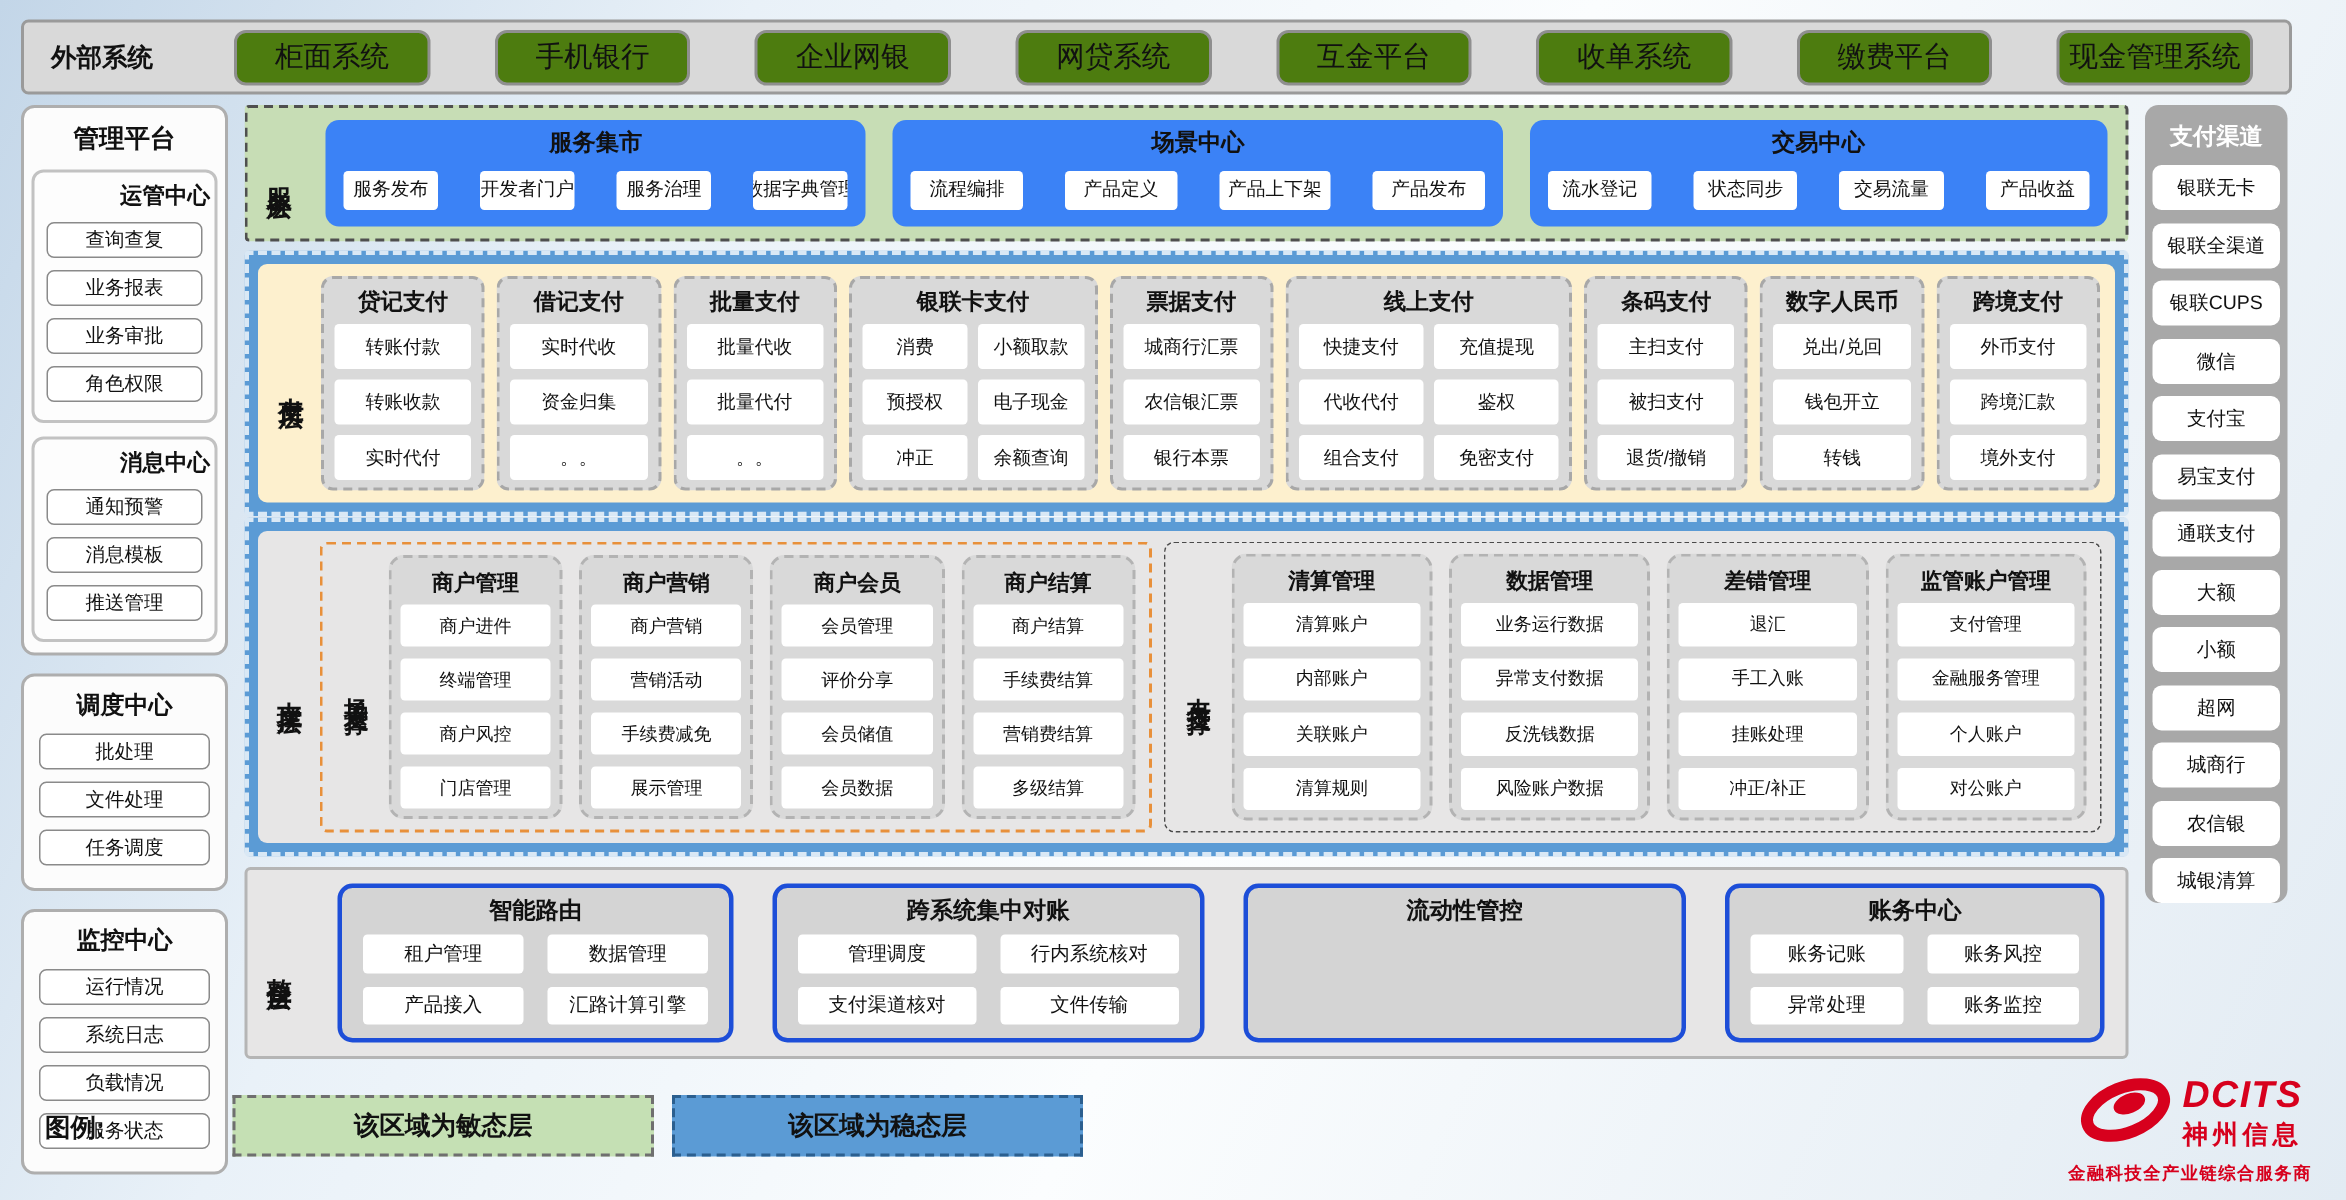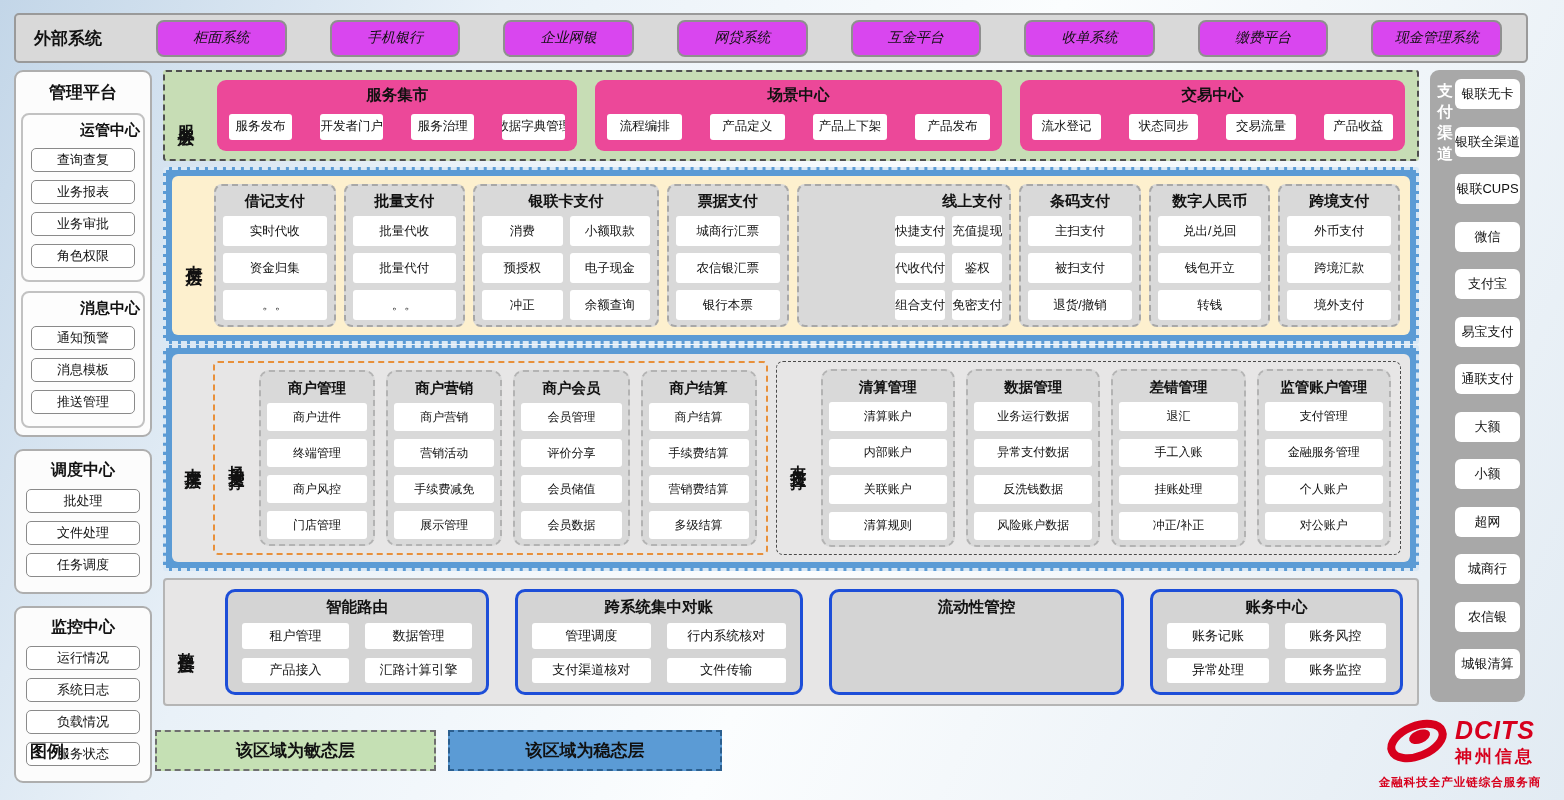--- a/index.html
+++ b/index.html
@@ -5,56 +5,56 @@
   html,body{margin:0;padding:0;}
   body{font-family:"Liberation Sans","DejaVu Sans",sans-serif;}
   .canvas{position:relative;width:1564px;height:800px;overflow:hidden;
     background:linear-gradient(115deg,#c3d6e8 0%,#e9f1f8 26%,#fbfdfe 55%,#e2ebf3 100%);}
   
   .topbar{position:absolute;left:14px;top:13px;width:1514px;height:50px;box-sizing:border-box;
     background:#d9d9d9;border:2px solid #9a9a9a;border-radius:5px;
     display:flex;align-items:center;padding:0 18px;}
   .ext-label{font-weight:bold;font-size:17px;color:#111;width:92px;flex:0 0 auto;}
   .ext-buttons{flex:1;display:flex;gap:43px;margin-left:30px;margin-right:6px;}
-  .ext-btn{flex:1;height:33px;background:#d946ef;border:2px solid #8f8f8f;border-radius:8px;
-    display:flex;align-items:center;justify-content:center;font-size:14px;color:#111;white-space:nowrap;font-style:italic;}
+  .ext-btn{flex:1;height:33px;background:#4d7c0f;border:2px solid #8f8f8f;border-radius:8px;
+    display:flex;align-items:center;justify-content:center;font-size:19px;color:#111;white-space:nowrap;}
   
   .left-col{position:absolute;left:14px;top:70px;width:138px;}
   .panel{background:#fcfcfc;border:2px solid #aeaeae;border-radius:9px;margin-bottom:12px;
     padding:7px 5px;box-sizing:border-box;}
   .panel-title{font-weight:bold;font-size:17px;text-align:center;color:#111;margin:2px 0 6px;}
   .section{border:2px solid #c2c2c2;border-radius:8px;background:#fdfdfd;padding:4px 3px;margin-top:9px;}
   .section-title{font-weight:bold;font-size:15px;text-align:right;color:#111;margin:2px 0 2px;}
   .side-btn{background:#fff;border:1.5px solid #8a8a8a;border-radius:5px;height:22px;margin:8px 5px;
     display:flex;align-items:center;justify-content:center;font-size:13px;color:#111;white-space:nowrap;}
   
   .vlabel{writing-mode:vertical-rl;text-orientation:upright;font-weight:bold;color:#111;
     display:flex;align-items:center;justify-content:center;letter-spacing:3px;}
   
   .service-layer{position:absolute;left:163px;top:70px;width:1256px;height:91px;box-sizing:border-box;
     background:#c7ddb5;border:2.5px dashed #4f4f4f;border-radius:3px;
     display:flex;align-items:stretch;gap:18px;padding:8px 12px 8px 8px;}
   .service-layer .vlabel{width:26px;font-size:17px;flex:0 0 auto;}
-  .svc-group{background:#ec4899;border-radius:9px;display:flex;flex-direction:column;padding:4px 12px 9px;box-sizing:border-box;}
+  .svc-group{background:#3b82f6;border-radius:9px;display:flex;flex-direction:column;padding:4px 12px 9px;box-sizing:border-box;}
   .svc-title{font-weight:bold;font-size:15.5px;text-align:center;color:#111;margin:1px 0 5px;}
   .svc-chips{flex:1;display:flex;gap:28px;align-items:center;text-align:center;}
   .svc-chips .chip{flex:1;height:26px;}
   .g1{flex:0.95;} .g2{flex:1.08;} .g3{flex:1.02;}
   .chip{background:#fff;border-radius:3px;display:flex;align-items:center;justify-content:center;
     font-size:12.5px;color:#111;white-space:nowrap;overflow:hidden;}
   
   .blue-box{position:absolute;left:163px;width:1256px;box-sizing:border-box;background:#5b9bd5;
     border:3px dashed #d9e8f5;border-radius:3px;padding:6px;}
   .payment-layer{top:167px;height:177px;}
   .pay-inner{background:#fdf0ce;border-radius:6px;height:100%;box-sizing:border-box;
     display:flex;gap:8px;padding:8px 10px;}
   .pay-inner>.vlabel{width:24px;font-size:17px;flex:0 0 auto;}
   .pay-col{background:#d9d9d9;border:2px dashed #a8a8a8;border-radius:8px;flex:1;
     display:flex;flex-direction:column;padding:5px 7px;box-sizing:border-box;min-width:0;}
-  .pay-col.w2{flex:1.62;} .pay-col.w3{flex:1.9;align-items:flex-end;}
+  .pay-col.w2{flex:1.62;} .pay-col.w3{flex:1.9;}
   .pay-title{font-weight:bold;font-size:15px;text-align:center;color:#111;margin:1px 0 5px;}
   .pay-chips{flex:1;display:grid;grid-template-columns:1fr;gap:7px;}
   .pay-col.w2 .pay-chips,.pay-col.w3 .pay-chips{grid-template-columns:1fr 1fr;}
   
   .support-layer{top:345px;height:226px;}
   .sup-inner{background:#e7e6e6;border-radius:6px;height:100%;box-sizing:border-box;
     display:flex;gap:8px;padding:7px 9px;}
   .sup-inner>.vlabel{width:24px;font-size:17px;flex:0 0 auto;}
   .region{border-radius:5px;display:flex;gap:11px;padding:7px 9px;box-sizing:border-box;min-width:0;}
   .region .vlabel{width:24px;font-size:16px;flex:0 0 auto;}
@@ -70,22 +70,22 @@
     background:#e7e6e6;border:2px solid #b5b5b5;border-radius:4px;
     display:flex;gap:26px;padding:9px 14px 9px 8px;}
   .int-layer>.vlabel{width:26px;font-size:17px;flex:0 0 auto;}
   .int-group{background:#d4d4d4;border:3px solid #1d4ed8;border-radius:10px;
     display:flex;flex-direction:column;padding:3px 14px 9px;box-sizing:border-box;min-width:0;}
   .i1{flex:1.45;} .i2{flex:1.6;} .i3{flex:1.65;} .i4{flex:1.38;}
   .int-title{font-weight:bold;font-size:15.5px;text-align:center;color:#111;margin:2px 0 5px;}
   .int-chips{flex:1;display:grid;grid-template-columns:1fr 1fr;gap:9px 16px;text-align:center;}
   .int-chips .chip{font-size:13px;}
   
-  .right-col{position:absolute;left:1430px;top:70px;width:95px;height:632px;box-sizing:border-box;
-    background:#a8a8a8;border-radius:9px;display:flex;padding:9px 5px 23px;}
+  .right-col{position:absolute;left:1430px;top:70px;width:95px;height:532px;box-sizing:border-box;
+    background:#a8a8a8;border-radius:9px;display:flex;flex-direction:column;padding:9px 5px 0;}
   .chan-title{color:#fff;font-weight:bold;font-size:15.5px;text-align:center;margin:2px 0 8px;}
   .chan-list{flex:1;display:flex;flex-direction:column;justify-content:space-between;}
   .chan-chip{background:#fff;border-radius:6px;height:30px;display:flex;align-items:center;justify-content:center;
     font-size:13px;color:#111;white-space:nowrap;}
   
   .legend-label{position:absolute;left:30px;top:740px;font-weight:bold;font-size:17px;color:#111;}
   .legend-green{position:absolute;left:155px;top:730px;width:281px;height:41px;box-sizing:border-box;
     background:#c5e0b4;border:2.5px dashed #6f6f6f;display:flex;align-items:center;justify-content:center;
     font-weight:bold;font-size:17px;color:#111;}
   .legend-blue{position:absolute;left:448px;top:730px;width:274px;height:41px;box-sizing:border-box;
@@ -184,20 +184,28 @@
           <div class="chip">状态同步</div>
           <div class="chip">交易流量</div>
           <div class="chip">产品收益</div>
         </div>
     </div>
   </div>
 
   <div class="blue-box payment-layer">
     <div class="pay-inner">
       <div class="vlabel">支付层</div>
+      <div class="pay-col">
+        <div class="pay-title">贷记支付</div>
+        <div class="pay-chips">
+            <div class="chip">转账付款</div>
+            <div class="chip">转账收款</div>
+            <div class="chip">实时代付</div>
+          </div>
+      </div>
       <div class="pay-col">
         <div class="pay-title">借记支付</div>
         <div class="pay-chips">
             <div class="chip">实时代收</div>
             <div class="chip">资金归集</div>
             <div class="chip">。。</div>
           </div>
       </div>
       <div class="pay-col">
         <div class="pay-title">批量支付</div>

